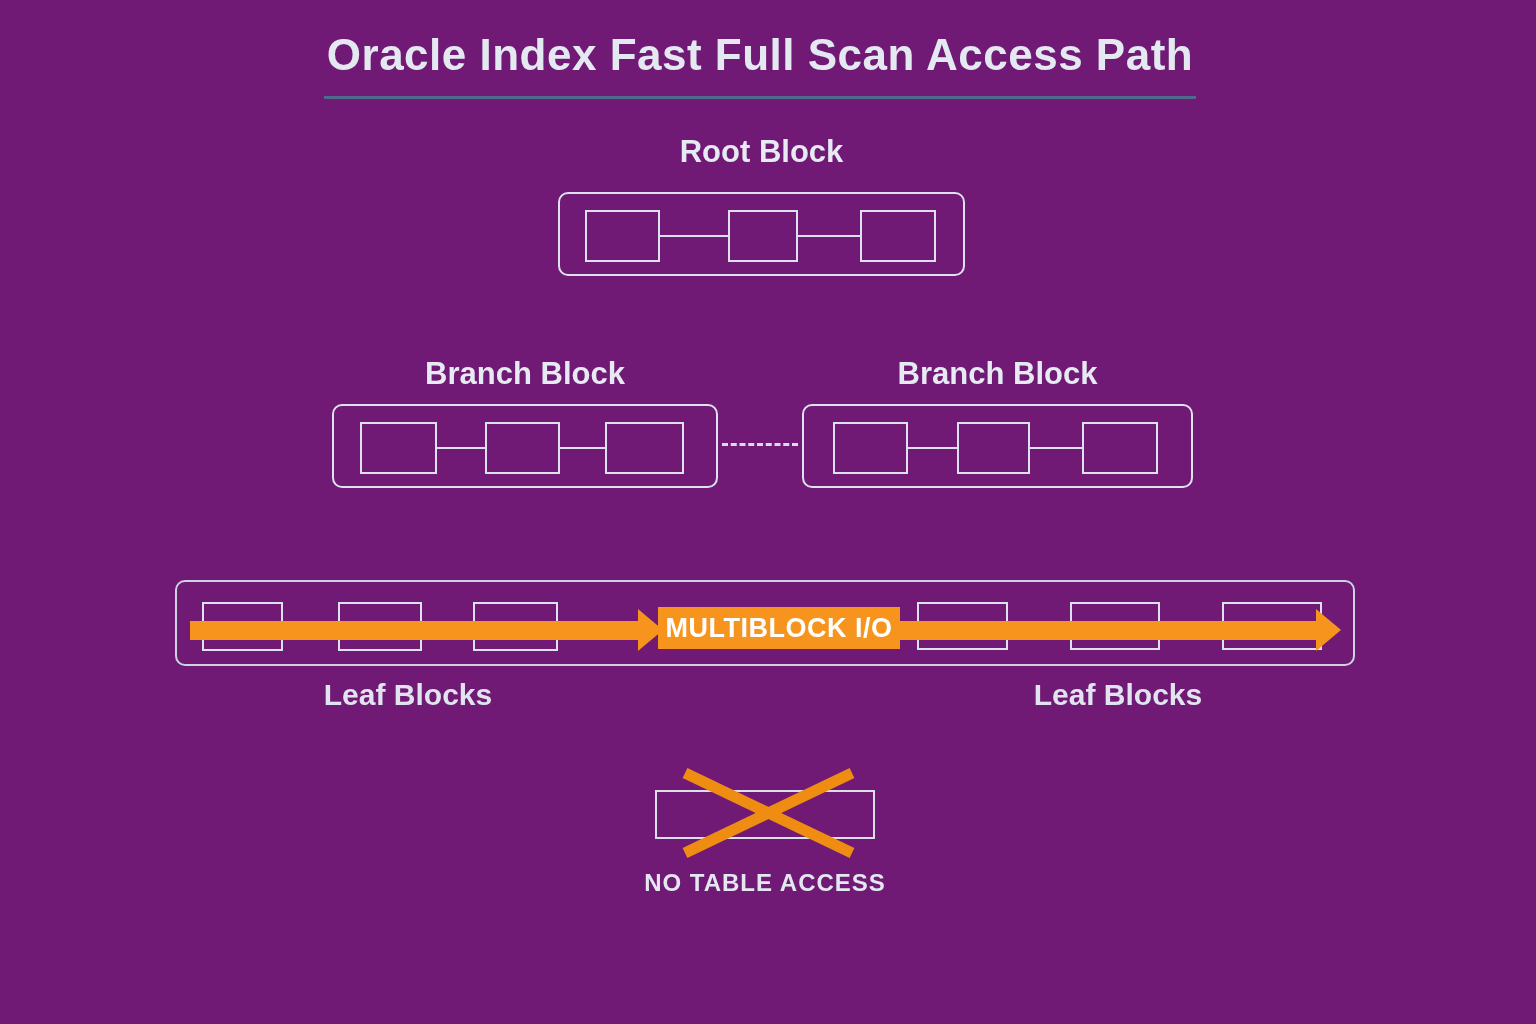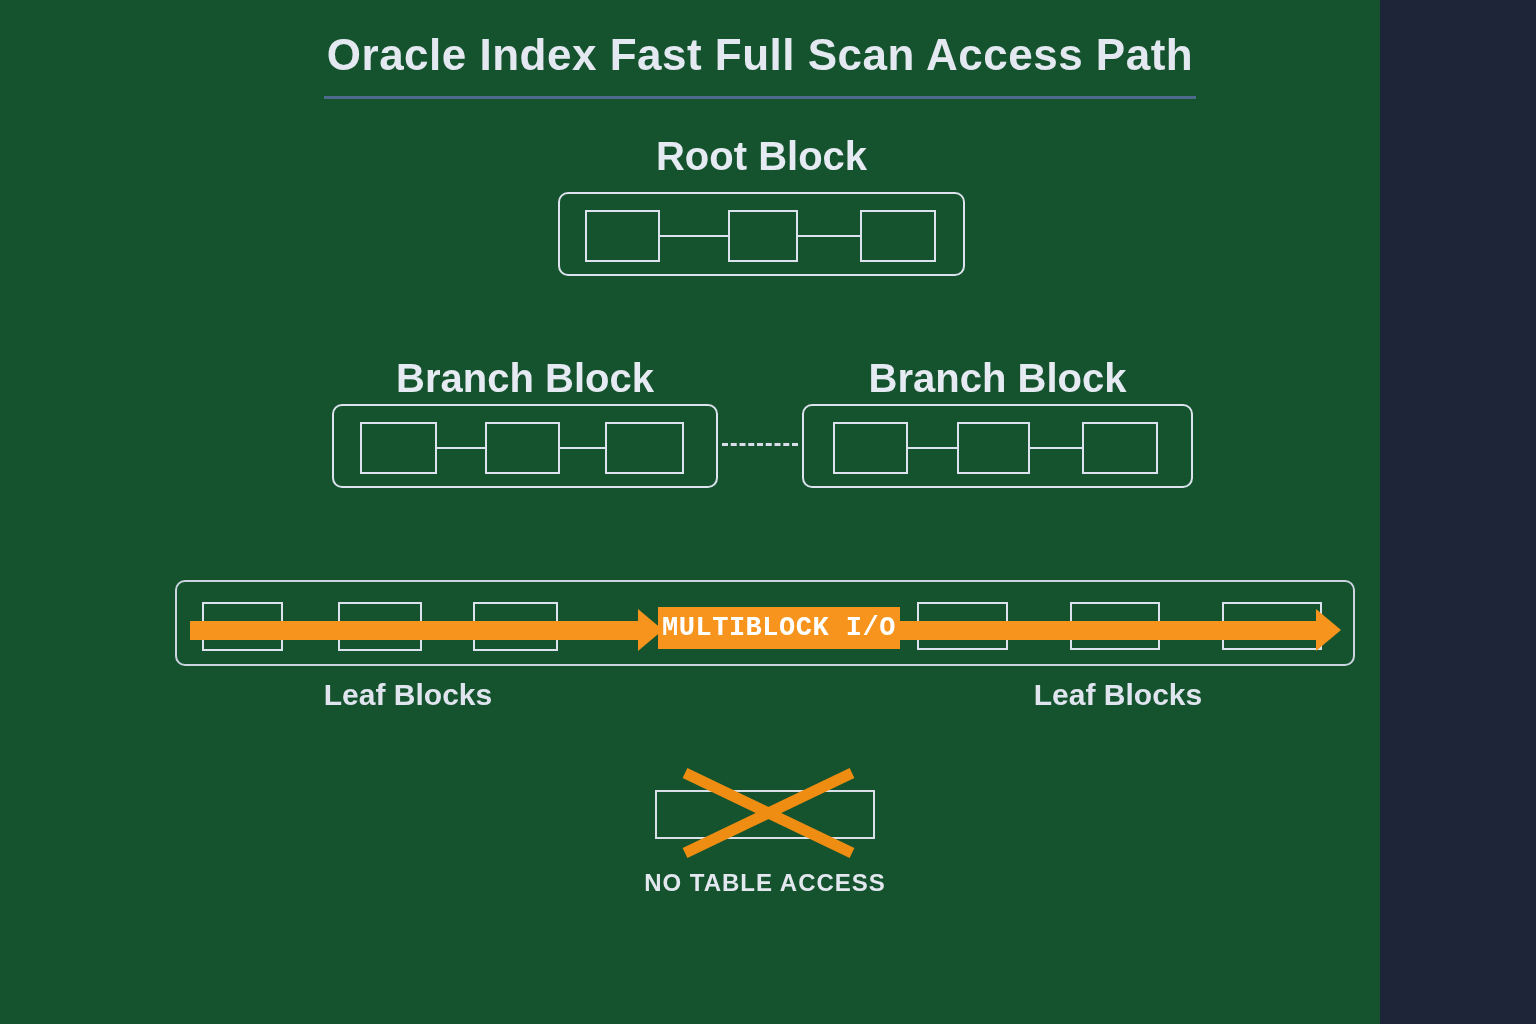--- a/index.html
+++ b/index.html
@@ -1,23 +1,23 @@
 <!DOCTYPE html>
 <html><head>
 <meta charset="utf-8">
 <style>
   * { margin: 0; padding: 0; box-sizing: border-box; }
   html, body { background: #1e2538; }
   body { font-family: "Liberation Sans", sans-serif; }
 
   .stage {
     position: relative;
-    width: 1380px;
+    width: 1536px;
     height: 1024px;
-    background: #14532d;
+    background: #701a75;
     overflow: hidden;
   }
 
   
   .title {
     position: absolute;
     left: 325px; top: 30px; width: 870px;
     text-align: center;
     font-size: 44px;
     font-weight: 700;
@@ -25,21 +25,21 @@
     color: #e4e8f1;
   }
   .title-underline {
     position: absolute;
     left: 324px; top: 96px; width: 872px; height: 3px;
     background: #4e6b8d;
   }
   .section-label {
     position: absolute;
     text-align: center;
-    font-size: 40px;
+    font-size: 31px;
     font-weight: 600;
     color: #e6eaf2;
   }
 
   
   .container {
     position: absolute;
     border: 2px solid #dde3ee;
     border-radius: 10px;
     background: transparent;
@@ -82,21 +82,20 @@
   .multiblock-label {
     position: absolute;
     left: 658px; top: 607px; width: 242px; height: 42px;
     background: #f7941d;
     color: #ffffff;
     font-size: 27px;
     font-weight: 700;
     text-align: center;
     line-height: 42px;
     letter-spacing: 0.5px;
-    font-family: Liberation Mono, monospace;
   }
   .leaf-label {
     position: absolute;
     width: 250px;
     text-align: center;
     font-size: 30px;
     font-weight: 600;
     color: #dfe4ee;
     top: 678px;
   }

